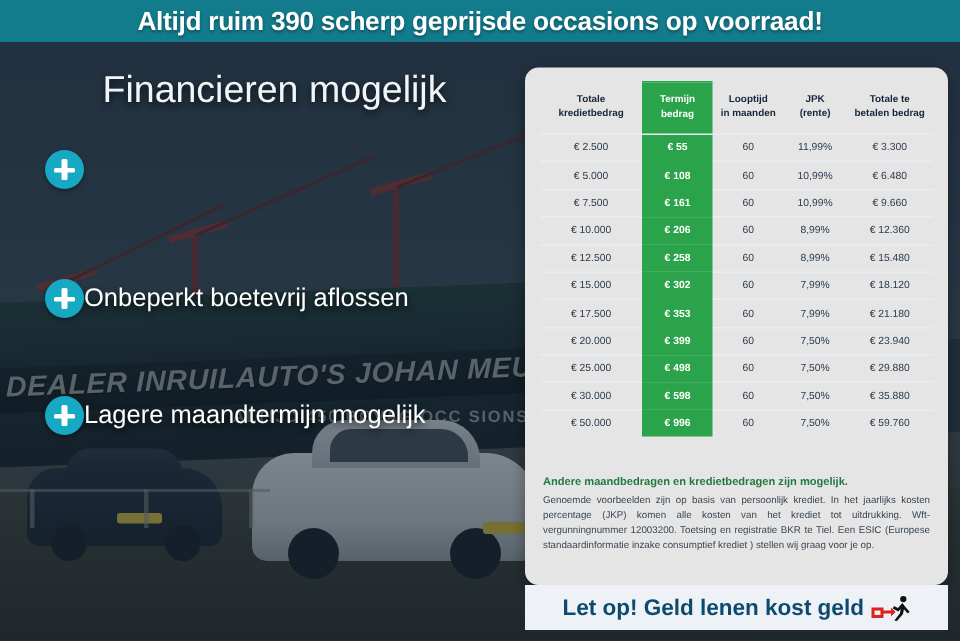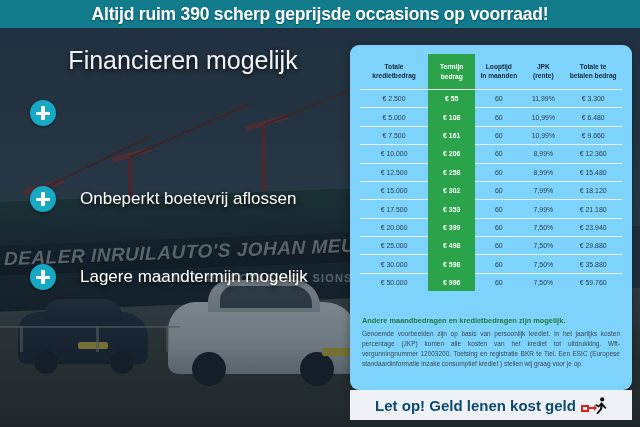--- a/index.html
+++ b/index.html
@@ -62,33 +62,33 @@
   .banner-text{color:#ffffff;font-size:17.5px;font-weight:bold;letter-spacing:-.2px;
       text-shadow:0 1px 2px rgba(0,0,0,.35);white-space:nowrap;}
 
   
   .features{position:absolute;left:0;top:30px;width:345px;height:390px;z-index:5;padding-left:36px;}
   .headline{position:absolute;left:28px;top:16px;width:310px;text-align:center;}
   .headline .l1{color:#f2f5f7;font-size:25px;font-weight:400;line-height:1.12;
       text-shadow:0 2px 5px rgba(0,0,0,.75);white-space:nowrap;}
   .headline .l2{color:#ffffff;font-size:25px;font-weight:bold;line-height:1.2;
       text-shadow:0 2px 5px rgba(0,0,0,.75);white-space:nowrap;margin-top:2px;}
-  .bullet{position:absolute;display:flex;align-items:center;gap:24px;}
+  .bullet{position:absolute;display:flex;align-items:center;gap:0;}
   .plus{width:26px;height:26px;border-radius:50%;background:#17a8c4;flex:0 0 26px;
       position:relative;box-shadow:0 1px 3px rgba(0,0,0,.45);}
   .plus:before,.plus:after{content:"";position:absolute;background:#ffffff;border-radius:1px;}
   .plus:before{left:6px;top:11.5px;width:14px;height:3.4px;}
   .plus:after{top:6px;left:11.3px;height:14px;width:3.4px;}
   .bullet-label{color:#ffffff;font-size:17px;font-weight:400;white-space:nowrap;
       text-shadow:0 2px 5px rgba(0,0,0,.85);}
   .b-plus-big{width:26px;height:26px;}
 
   
   .card{position:absolute;left:350px;top:45px;width:282px;height:345px;
-      background:#7dd3fc;border-radius:9px;z-index:7;
+      background:#e5e5e5;border-radius:9px;z-index:7;
       box-shadow:0 3px 10px rgba(0,0,0,.35);overflow:hidden;}
   table{border-collapse:collapse;width:262px;margin:9px 10px 0 10px;table-layout:fixed;}
   th{font-size:6.6px;font-weight:bold;color:#15263a;text-align:center;
      padding:7px 1px 8px 1px;line-height:1.45;vertical-align:middle;}
   td{font-size:6.9px;color:#2b3b4d;text-align:center;padding:5.2px 1px;
      border-top:1px solid #e9edf1;white-space:nowrap;}
   col.c1{width:26%}col.c2{width:18%}col.c3{width:18%}col.c4{width:16%}col.c5{width:22%}
   th.hl,td.hl{background:#2aa34a;color:#ffffff;font-weight:bold;border-top:1px solid #2aa34a;}
   th.hl{border-radius:0;}
   tbody tr:first-child td{border-top:1px solid #e9edf1;}

